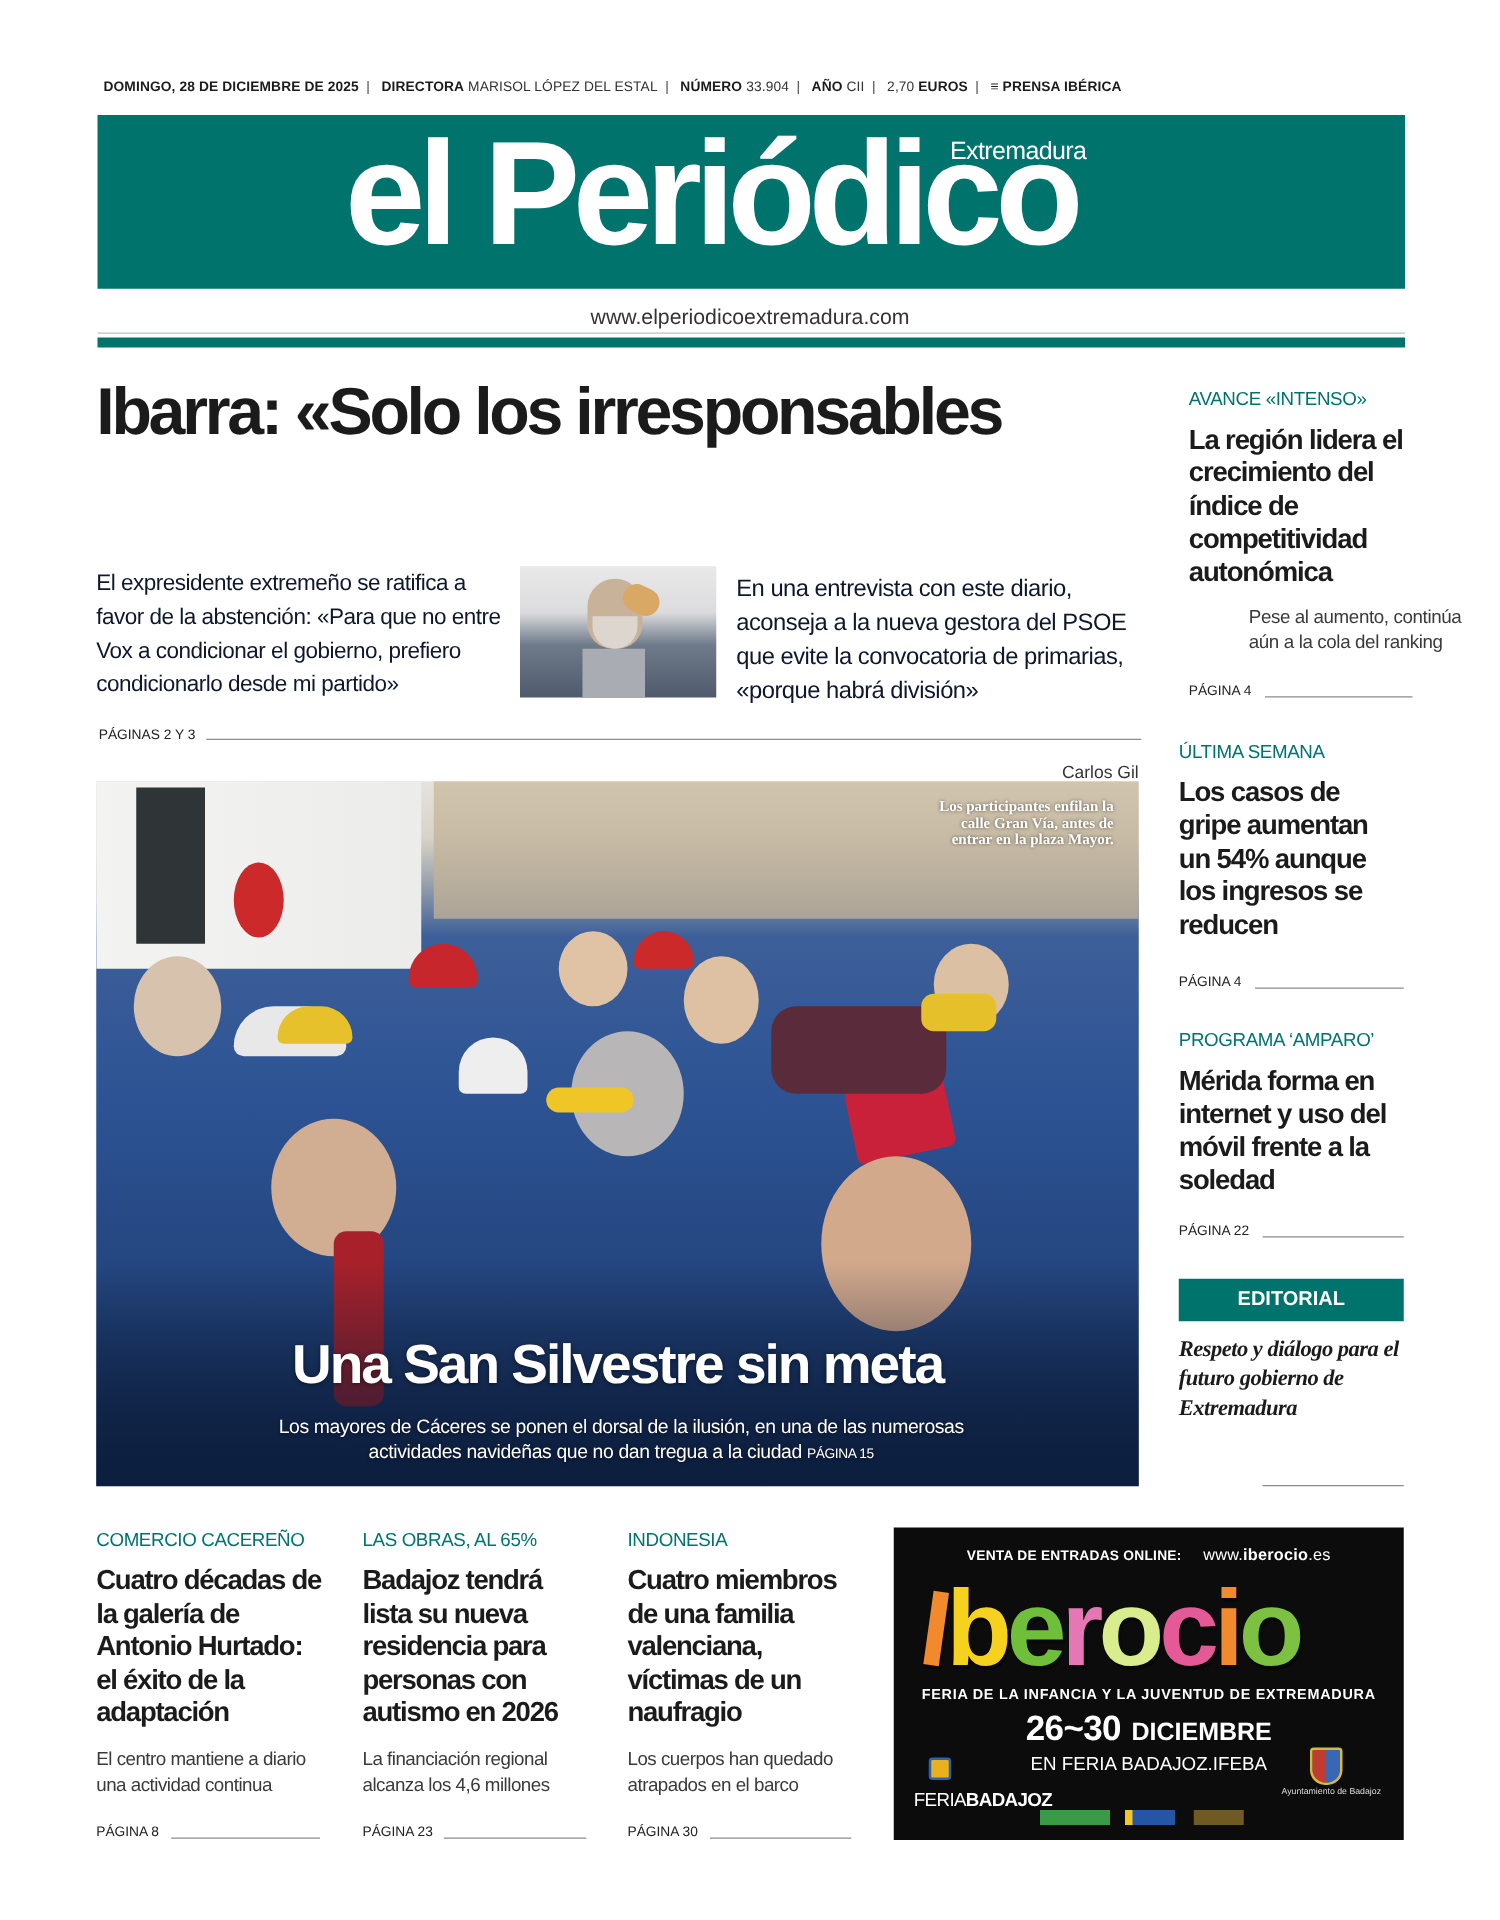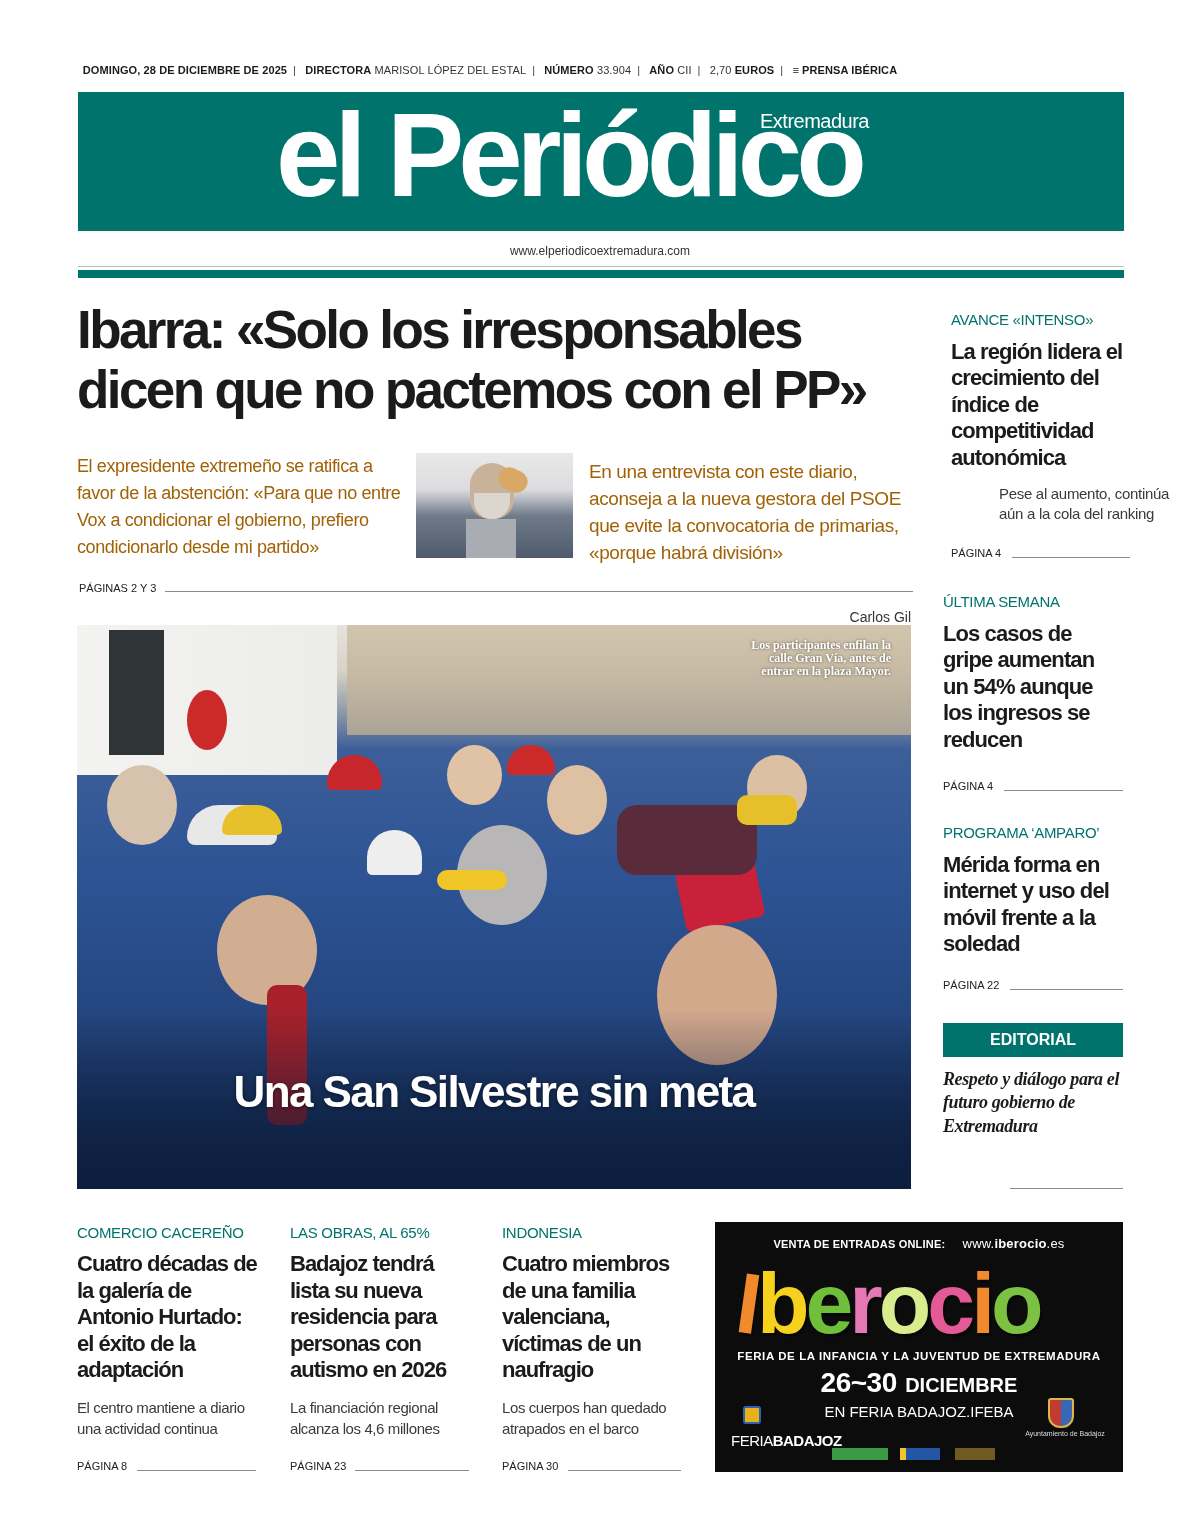--- a/index.html
+++ b/index.html
@@ -12,27 +12,27 @@
     .topline { left: 0; top: 64px; width: 960px; text-align: center; font-size: 11px; letter-spacing: 0.1px; color: #1b1b1b; font-family: "Liberation Sans", sans-serif; padding-left: 20px; }
     .topline b { font-weight: 700; }
     .topline .sep { margin: 0 6px; color: #444; }
     .topline .lt { font-weight: 400; color: #333; }
 
     
     .masthead { left: 78px; top: 92px; width: 1046px; height: 139px; background: #00736d; }
     .logo-main { position: absolute; left: 198px; top: 4px; font-family: "Liberation Sans", sans-serif; font-weight: 700; font-size: 118px; letter-spacing: -6px; color: #ffffff; line-height: 1; transform: scaleX(0.98); transform-origin: left top; }
     .logo-sub { position: absolute; left: 682px; top: 18px; font-family: "Liberation Sans", sans-serif; font-weight: 400; font-size: 20px; color: #ffffff; letter-spacing: -0.5px; }
 
-    .url { left: 0; top: 244px; width: 1200px; text-align: center; font-size: 12px; color: #333; font-family: "Liberation Sans", sans-serif; }
+    .url { left: 0; top: 244px; width: 1200px; text-align: center; font-size: 17px; color: #333; font-family: "Liberation Sans", sans-serif; }
     .rule-thin { left: 78px; top: 266px; width: 1046px; height: 1px; background: #b9c4bf; }
     .rule-thick { left: 78px; top: 270px; width: 1046px; height: 8px; background: #00736d; }
 
     
     .headline { left: 77px; top: 300px; width: 850px; font-family: "Liberation Sans", sans-serif; font-weight: 700; font-size: 53px; line-height: 60px; letter-spacing: -2.6px; color: #1b1b1b; }
-    .deck { font-family: "Liberation Sans", sans-serif; font-size: 18px; line-height: 27px; color: #a16207; letter-spacing: -0.4px; }
+    .deck { font-family: "Liberation Sans", sans-serif; font-size: 18px; line-height: 27px; color: #0f172a; letter-spacing: -0.4px; }
     .deck-left { left: 77px; top: 453px; width: 330px; }
     .deck-right { left: 589px; top: 458px; width: 330px; font-size: 19px; line-height: 27px; }
     .photo-ibarra { left: 416px; top: 453px; width: 157px; height: 105px; background: linear-gradient(180deg,#e9e9ea 0%,#dcdcde 35%,#6f7a8a 60%,#4f5b6c 100%); overflow: hidden; }
     .photo-ibarra .head { position: absolute; left: 54px; top: 10px; width: 44px; height: 56px; border-radius: 22px 22px 20px 20px; background: #c9b29a; }
     .photo-ibarra .beard { position: absolute; left: 58px; top: 40px; width: 36px; height: 26px; border-radius: 0 0 18px 18px; background: #dcd6cf; }
     .photo-ibarra .hand { position: absolute; left: 82px; top: 16px; width: 30px; height: 22px; border-radius: 12px; background: #d9a865; transform: rotate(25deg); }
     .photo-ibarra .shirt { position: absolute; left: 50px; top: 66px; width: 50px; height: 40px; background: #a9adb3; }
 
     .pageref { font-family: "Liberation Sans", sans-serif; font-size: 11px; color: #222; }
     .pageref-line { height: 1px; background: #8c8c8c; }
@@ -106,21 +106,20 @@
 <div class="abs masthead">
   <div class="logo-main">el Periódico</div>
   <div class="logo-sub">Extremadura</div>
 </div>
 <div class="abs url">www.elperiodicoextremadura.com</div>
 <div class="abs rule-thin"></div>
 <div class="abs rule-thick"></div>
 
 <div class="abs headline">
   <div>Ibarra: «Solo los irresponsables</div>
-  <div>dicen que no pactemos con el PP»</div>
 </div>
 <div class="abs deck deck-left">El expresidente extremeño se ratifica a favor de la abstención: «Para que no entre Vox a condicionar el gobierno, prefiero condicionarlo desde mi partido»</div>
 <div class="abs photo-ibarra">
   <div class="shirt"></div>
   <div class="head"></div>
   <div class="beard"></div>
   <div class="hand"></div>
 </div>
 <div class="abs deck deck-right">En una entrevista con este diario, aconseja a la nueva gestora del PSOE que evite la convocatoria de primarias, «porque habrá división»</div>
 <div class="abs pageref" style="left:79px; top:582px;">PÁGINAS 2 Y 3</div>
@@ -146,20 +145,24 @@
   <div class="crowd" style="left:190px; top:360px; width:40px; height:140px; background:#a8212a; border-radius:10px;"></div>
   <div class="crowd" style="left:380px; top:200px; width:90px; height:100px; background:#b9b6b8;"></div>
   <div class="crowd" style="left:360px; top:245px; width:70px; height:20px; background:#f0c526; border-radius:10px;"></div>
   <div class="crowd" style="left:600px; top:210px; width:80px; height:90px; background:#c9213a; border-radius:40px 40px 6px 6px; transform:rotate(-12deg);"></div>
   <div class="crowd" style="left:580px; top:300px; width:120px; height:140px; background:#d3a98c;"></div>
   <div class="crowd" style="left:540px; top:180px; width:140px; height:70px; background:#5a2b3b; border-radius:20px;"></div>
   <div class="crowd" style="left:660px; top:170px; width:60px; height:30px; background:#e6c02a; border-radius:10px;"></div>
   <div class="shade"></div>
   <div class="photo-caption">Los participantes enfilan la calle Gran Vía, antes de entrar en la plaza Mayor.</div>
   <div class="photo-title">Una San Silvestre sin meta</div>
+  <div class="photo-sub">
+    <span>Los mayores de Cáceres se ponen el dorsal de la ilusión, en una de las numerosas actividades navideñas que no dan tregua a la ciudad</span>
+    <span class="pg">PÁGINA 15</span>
+  </div>
 </div>
 
 <div class="abs kicker" style="left:951px; top:311px;">AVANCE «INTENSO»</div>
 <div class="abs rhead" style="left:951px; top:339px; width:175px;">La región lidera el crecimiento del índice de competitividad autonómica</div>
 <div class="abs rsub" style="left:951px; top:484px; width:180px;">Pese al aumento, continúa aún a la cola del ranking</div>
 <div class="abs pageref" style="left:951px; top:547px;">PÁGINA 4</div>
 <div class="abs pageref-line" style="left:1012px; top:557px; width:118px;"></div>
 
 <div class="abs kicker" style="left:943px; top:593px;">ÚLTIMA SEMANA</div>
 <div class="abs rhead" style="left:943px; top:621px; width:180px;">Los casos de gripe aumentan un 54% aunque los ingresos se reducen</div>

